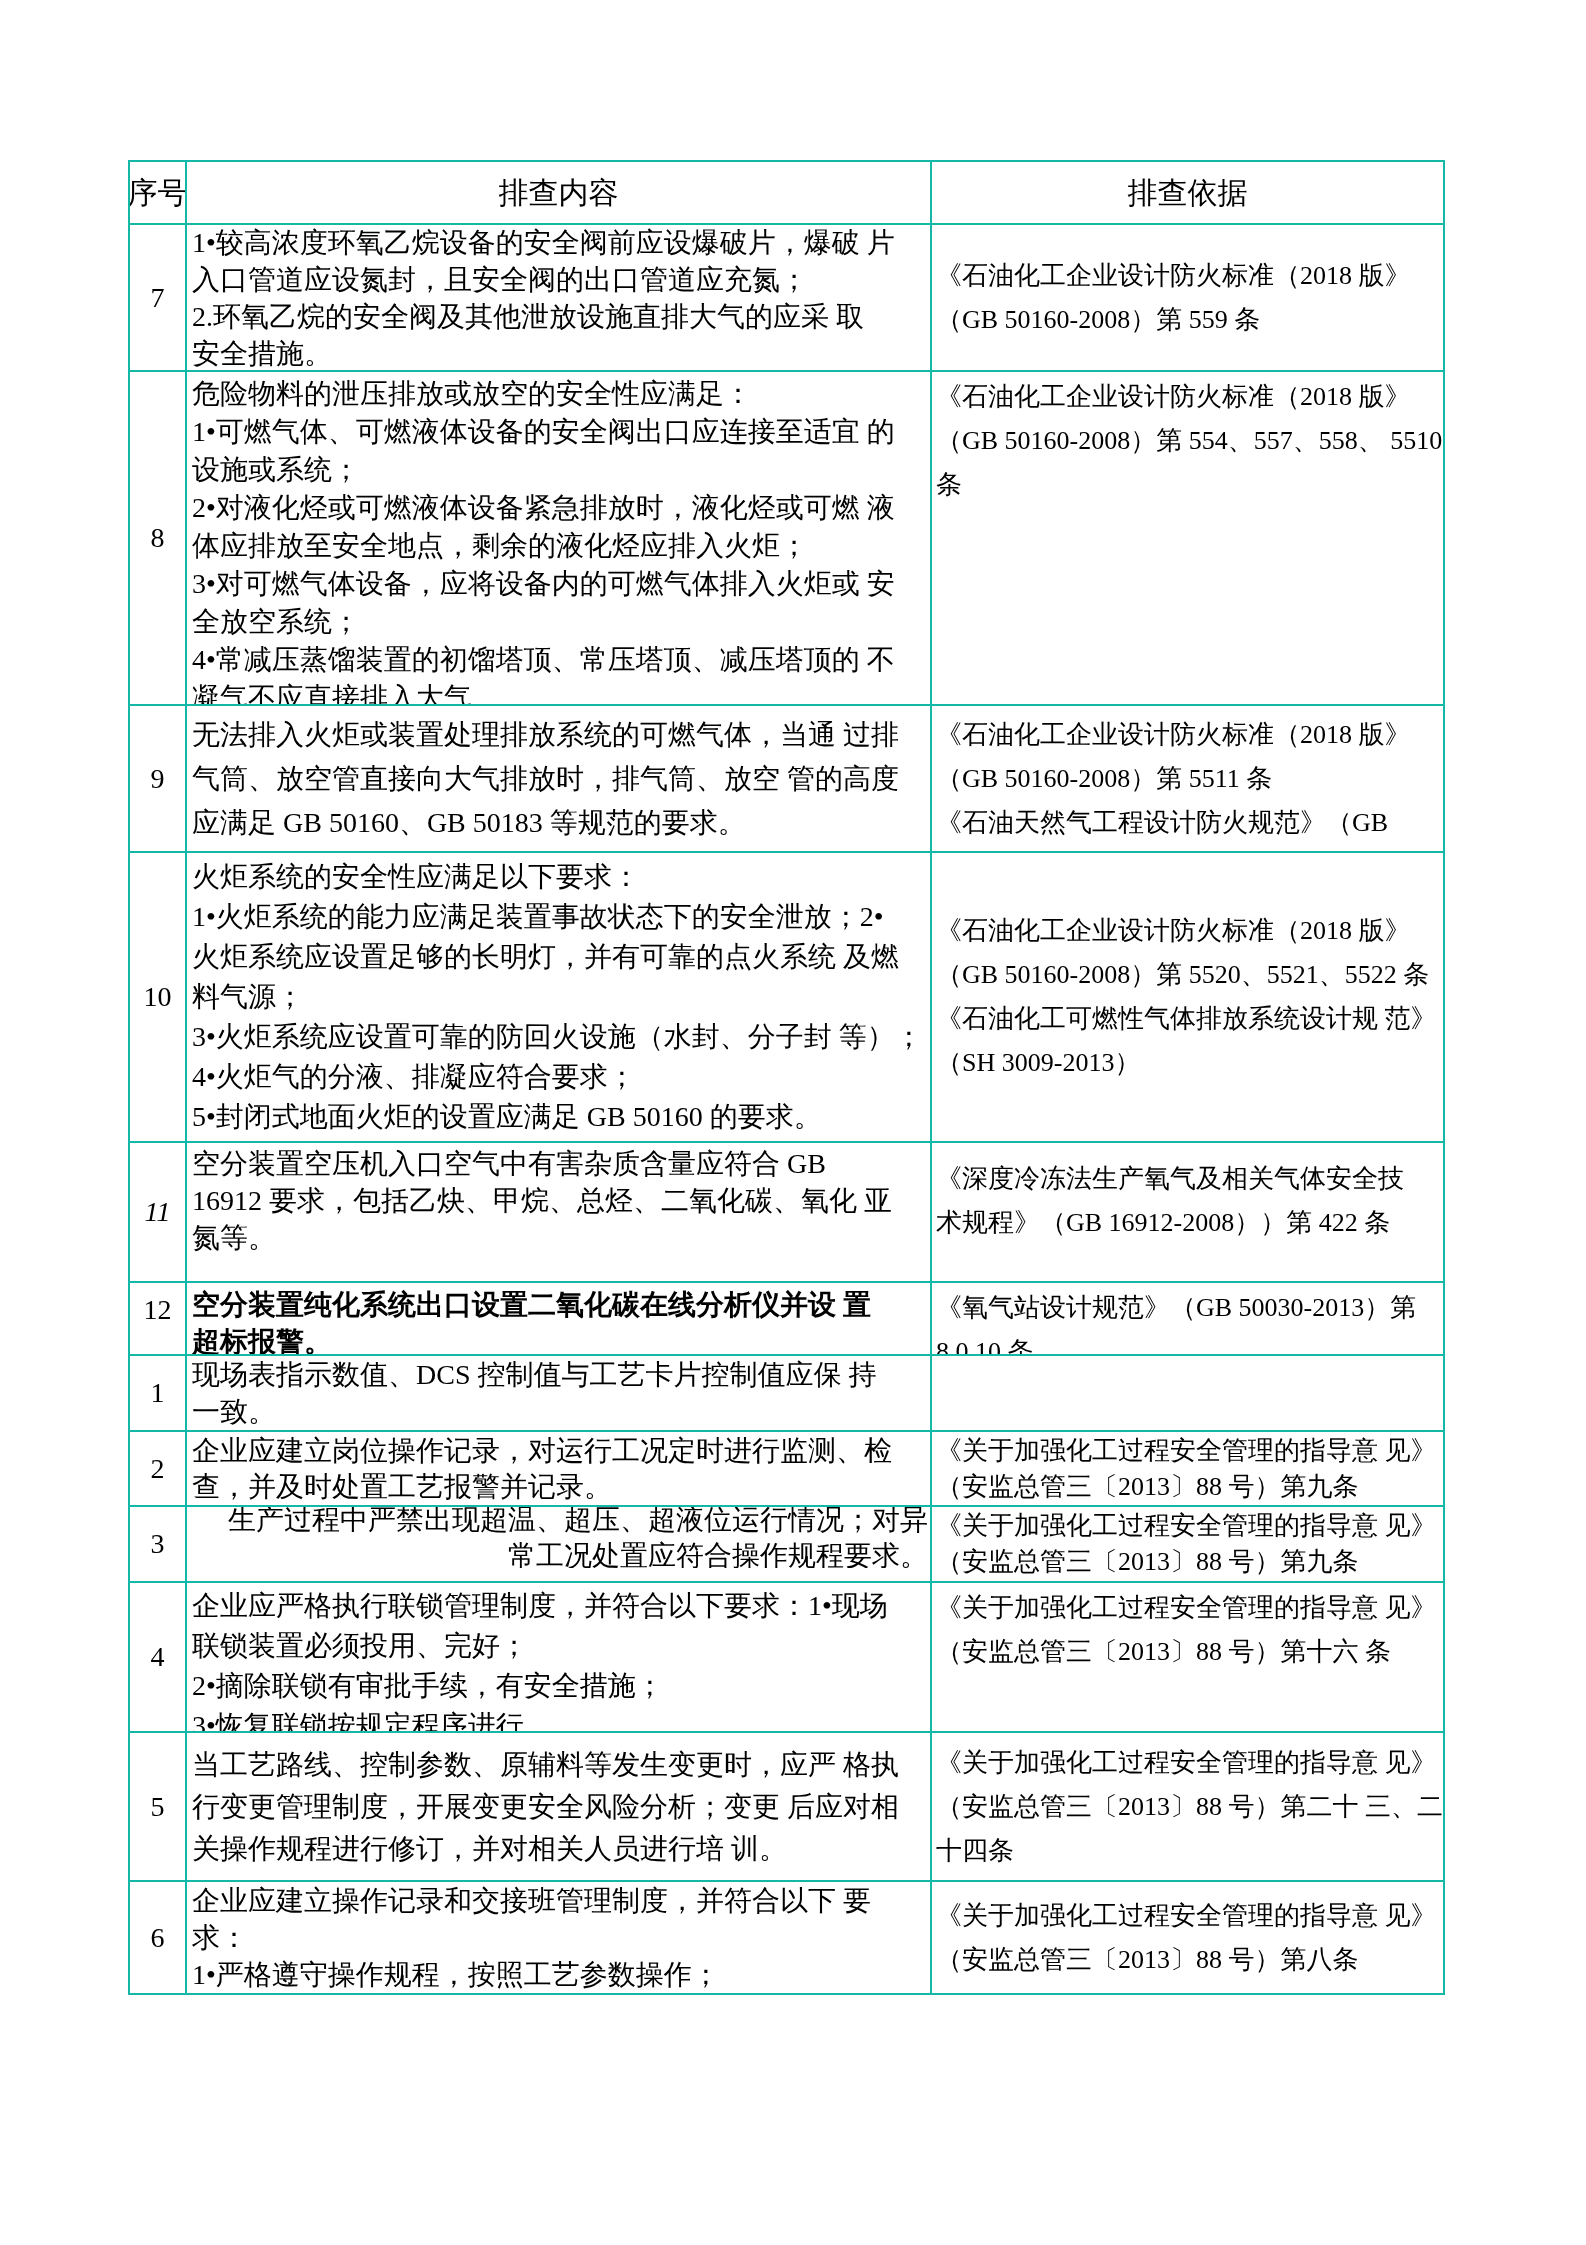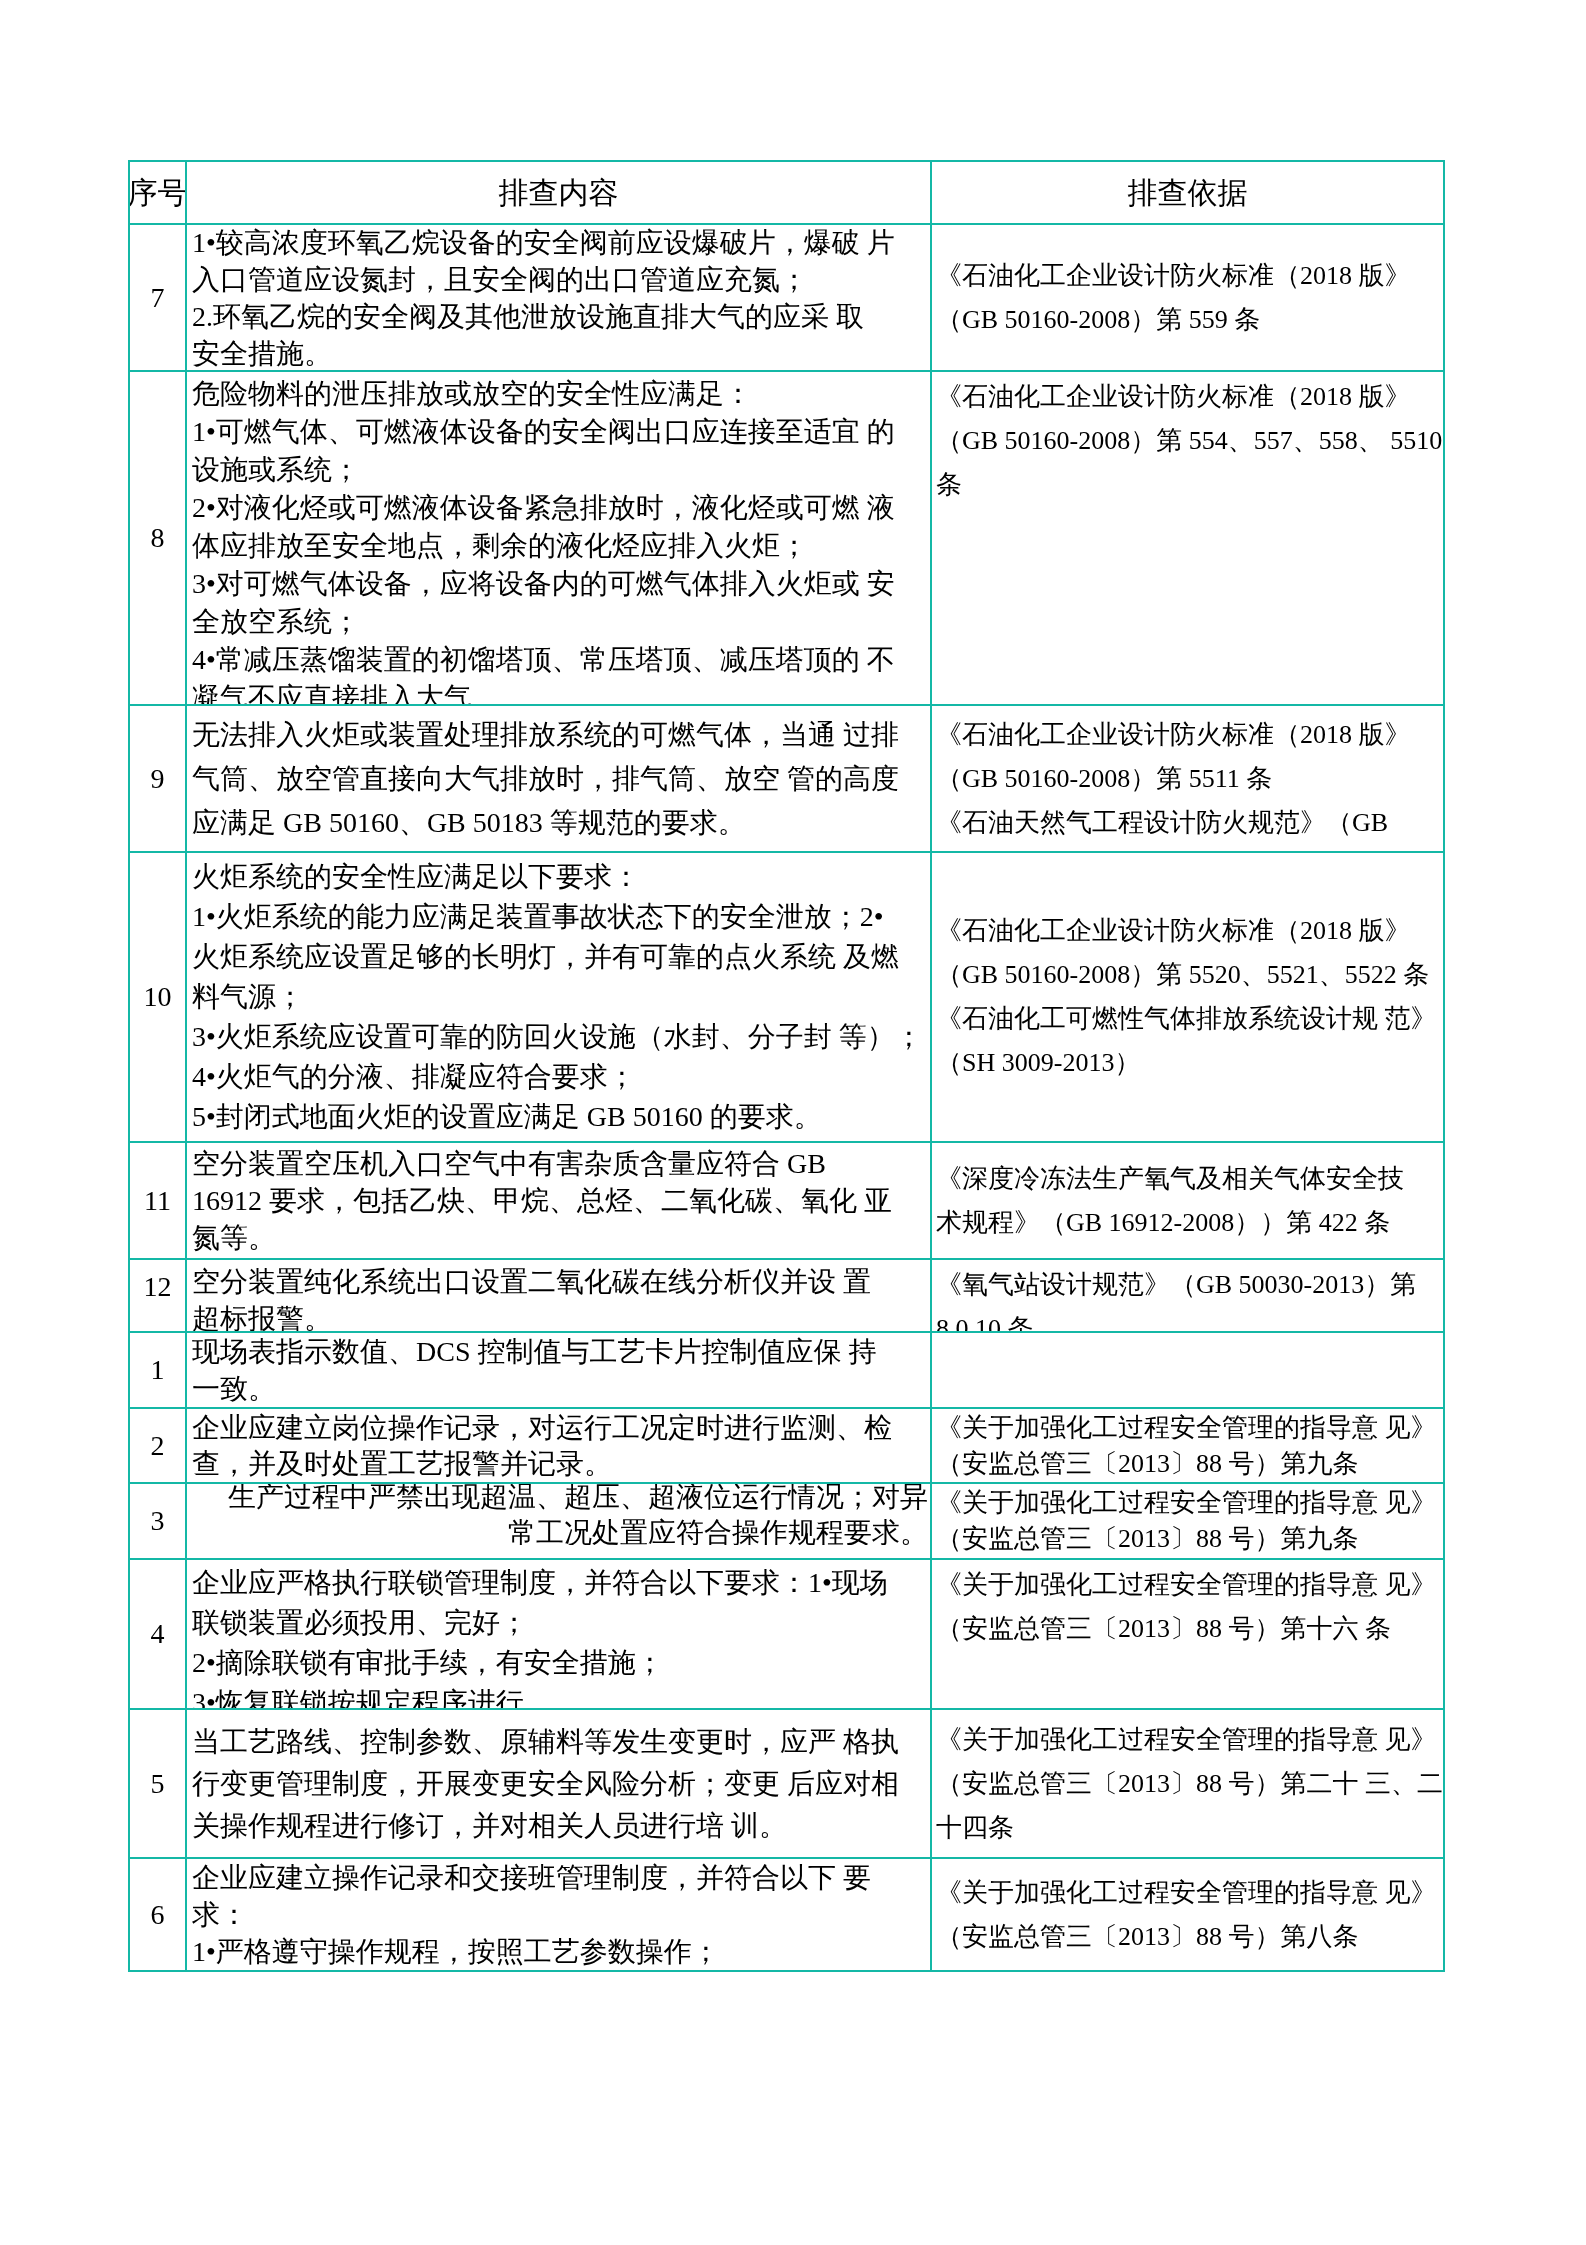--- a/index.html
+++ b/index.html
@@ -141,38 +141,38 @@
           </td>
           <td class="basis-cell">
             <div class="cc" style="height: 288px;">《石油化工企业设计防火标准（2018 版》
 （GB 50160-2008）第 5520、5521、5522 条
 《石油化工可燃性气体排放系统设计规 范》
 （SH 3009-2013）</div>
           </td>
         </tr>
         <tr>
           <td class="num-cell">
-            <div class="cc" style="height: 115px;">11</div>
+            <div class="cc" style="height: 138px; font-style: italic;">11</div>
           </td>
           <td class="content-cell">
             <div class="cc" style="height: 115px;">空分装置空压机入口空气中有害杂质含量应符合 GB
 16912 要求，包括乙炔、甲烷、总烃、二氧化碳、氧化 亚
 氮等。</div>
           </td>
           <td class="basis-cell">
             <div class="cc" style="height: 115px;">《深度冷冻法生产氧气及相关气体安全技
 术规程》（GB 16912-2008））第 422 条</div>
           </td>
         </tr>
         <tr>
           <td class="num-cell">
             <div class="cc" style="height: 53px;">12</div>
           </td>
           <td class="content-cell">
-            <div class="cc top-align" style="height: 71px;">空分装置纯化系统出口设置二氧化碳在线分析仪并设 置
+            <div class="cc top-align" style="height: 71px; font-weight: bold;">空分装置纯化系统出口设置二氧化碳在线分析仪并设 置
 超标报警。</div>
           </td>
           <td class="basis-cell">
             <div class="cc top-align" style="height: 71px;">《氧气站设计规范》（GB 50030-2013）第
 8.0.10 条</div>
           </td>
         </tr>
         <tr>
           <td class="num-cell">
             <div class="cc" style="height: 74px;">1</div>

